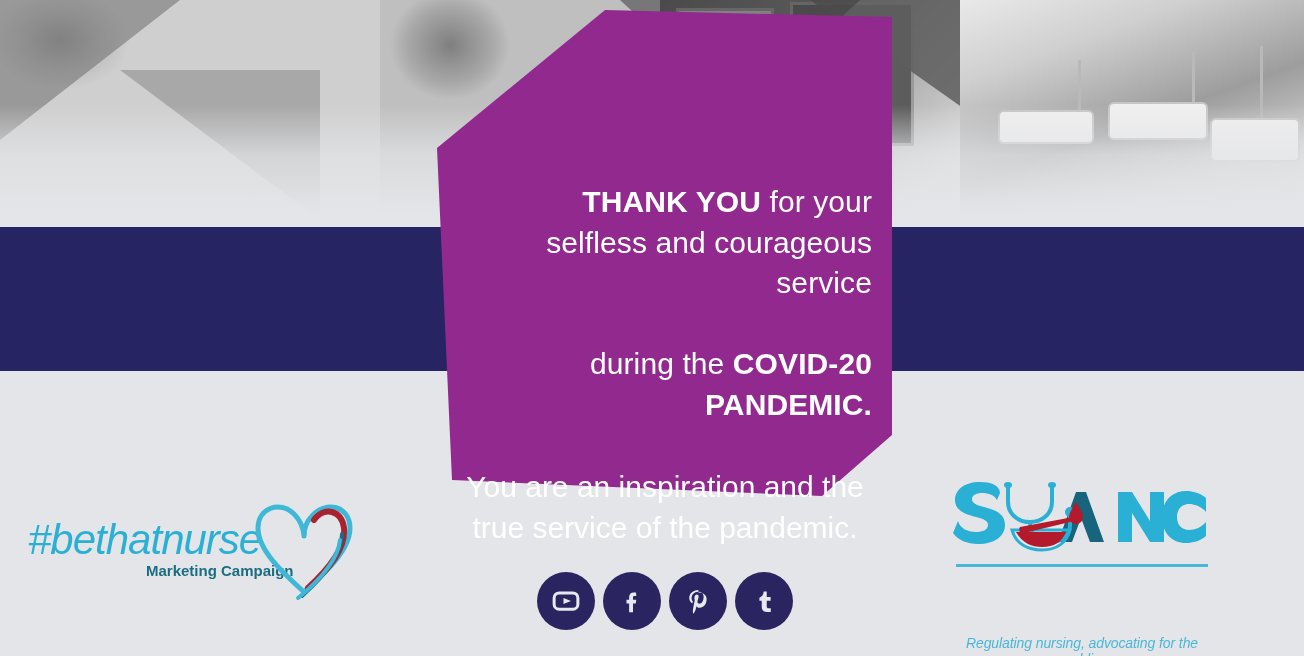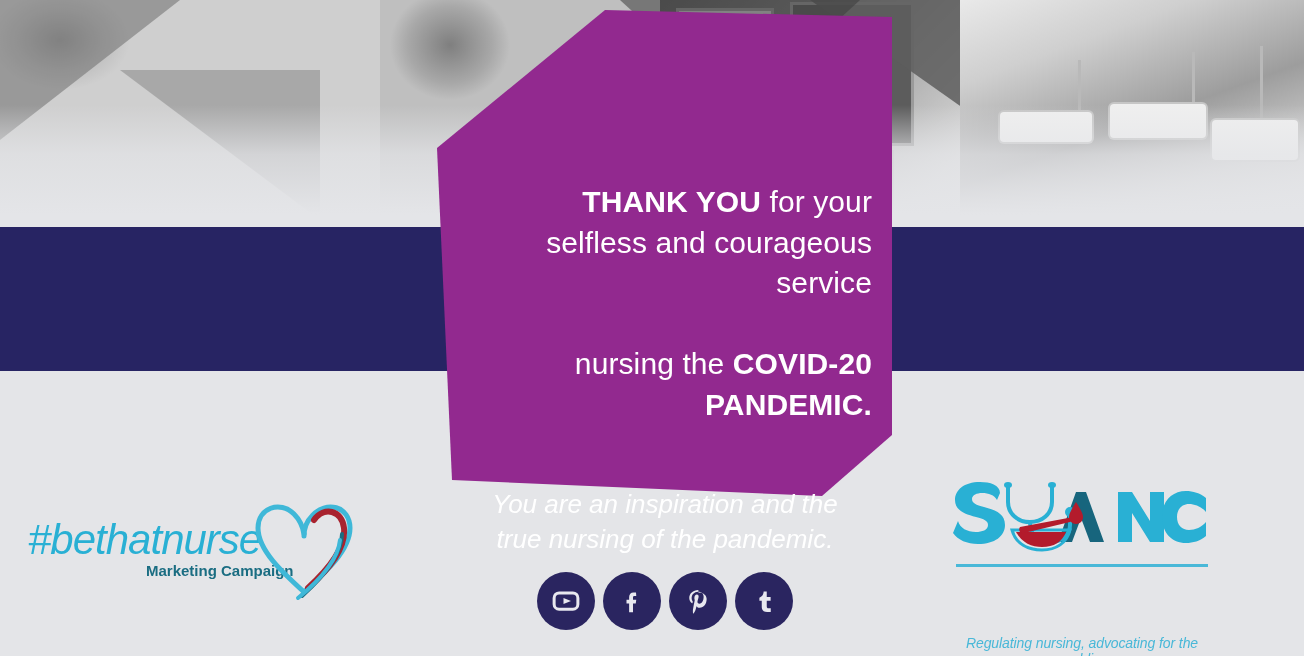--- a/index.html
+++ b/index.html
@@ -61,21 +61,21 @@
   .callout{position:absolute;left:430px;top:10px;width:470px;height:500px;
     background:#92298f;
     clip-path:polygon(175px 0px, 462px 7px, 462px 425px, 392px 486px, 22px 470px, 7px 138px);
     -webkit-clip-path:polygon(175px 0px, 462px 7px, 462px 425px, 392px 486px, 22px 470px, 7px 138px);
   }
   .callout-text{position:absolute;left:430px;top:10px;width:470px;height:500px;
     color:#ffffff;text-align:center;}
   .ct-inner{position:absolute;left:28px;top:172px;width:414px;}
   .para1{font-size:30px;line-height:1.35;letter-spacing:.1px;text-align:right;}
   .para1 .b{font-weight:bold;}
-  .para2{font-size:26px;line-height:1.35;margin-top:62px;font-style:italic;}
+  .para2{font-size:30px;line-height:1.35;margin-top:42px;}
 
   
   .bethat{position:absolute;left:24px;top:490px;width:330px;height:120px;}
   .bethat .word{position:absolute;left:4px;top:26px;font-size:42px;font-style:italic;font-weight:normal;
     color:#29b0d4;letter-spacing:-1px;}
   .bethat .sub{position:absolute;left:122px;top:72px;font-size:15px;font-weight:bold;color:#1a6d82;}
 
   
   .social{position:absolute;left:537px;top:572px;width:258px;height:62px;display:flex;gap:8px;}
   .sbtn{width:58px;height:58px;border-radius:50%;background:#2a2560;position:relative;
@@ -122,26 +122,26 @@
 
   <div class="navyband"></div>
 
   <div class="callout"></div>
   <div class="callout-text">
     <div class="ct-inner">
       <div class="para1">
         <span class="b">THANK YOU</span><span> for your</span><br>
         <span>selfless and courageous service</span><br>
         <br>
-        <span>nursing the </span><span class="b">COVID-20</span><br>
+        <span>during the </span><span class="b">COVID-20</span><br>
         <span class="b">PANDEMIC.</span>
       </div>
       <div class="para2">
         <span>You are an inspiration and the</span><br>
-        <span>true nursing of the pandemic.</span>
+        <span>true service of the pandemic.</span>
       </div>
     </div>
   </div>
 
   <div class="bethat">
     <div class="word">#bethatnurse</div>
     <div class="sub">Marketing Campaign</div>
     <svg width="120" height="120" viewBox="0 0 120 120" style="position:absolute;left:218px;top:-2px;">
       <path d="M62 104 C40 84 16 62 16 40 C16 20 38 12 52 26 C58 32 61 40 62 46" fill="none" stroke="#3fb8d8" stroke-width="5" stroke-linecap="round"></path>
       <path d="M62 104 C84 84 108 62 108 40 C108 18 84 12 70 28 C64 34 62 42 62 48" fill="none" stroke="#3fb8d8" stroke-width="5" stroke-linecap="round"></path>

